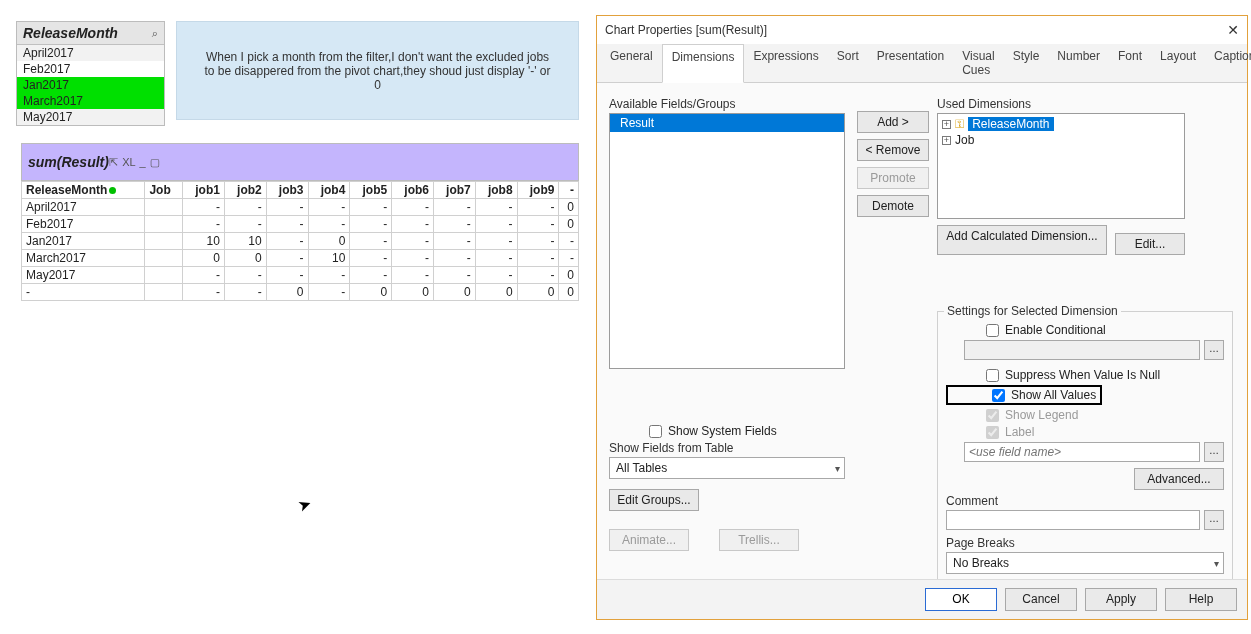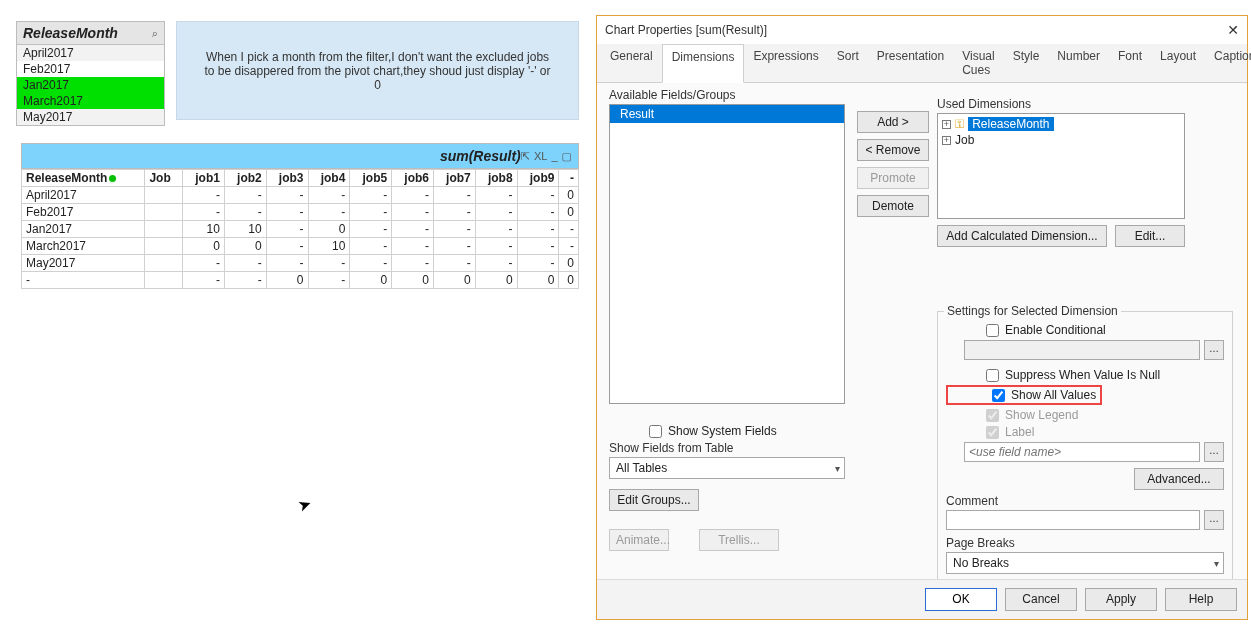--- a/index.html
+++ b/index.html
@@ -12,21 +12,21 @@
   .filter-header { background: #e5e5e5; border-bottom: 1px solid #c0c0c0; padding: 3px 6px; font-weight: bold; font-style: italic; font-size: 14px; display: flex; justify-content: space-between; align-items: center; }
   .search-glyph { font-style: normal; font-weight: normal; color: #555; font-size: 11px; }
   .filter-row { padding: 1px 6px; font-size: 12px; }
   .filter-row.sel { background: #00e000; }
   .filter-row.alt { background: #f2f2f2; }
 
   .note-box { position: absolute; left: 176px; top: 21px; width: 403px; height: 99px; background: #d6e8f5; border: 1px solid #c5d9e8; display: flex; align-items: center; justify-content: center; padding: 12px 24px; text-align: center; color: #333; }
 
   
   .pivot { position: absolute; left: 21px; top: 143px; width: 558px; }
-  .pivot-title { background: #7dd3fc; border: 1px solid #bcbcbc; padding: 4px 6px; font-weight: bold; font-style: italic; font-size: 14px; display: flex; justify-content: flex-end; align-items: center; }
+  .pivot-title { background: #c4b5fd; border: 1px solid #bcbcbc; padding: 10px 6px; font-weight: bold; font-style: italic; font-size: 14px; display: flex; justify-content: flex-start; align-items: center; }
   .pivot-title-tools { font-style: normal; font-weight: normal; font-size: 11px; color: #555; display: flex; gap: 4px; }
   .pivot-table { border-collapse: collapse; width: 100%; font-size: 12px; }
   .pivot-table th, .pivot-table td { border: 1px solid #d0d0d0; padding: 1px 4px; text-align: right; white-space: nowrap; }
   .pivot-table th { background: #fff; font-weight: bold; }
   .pivot-table th.dimcol { text-align: left; }
   .pivot-table td.dimcol { text-align: left; }
   .green-dot { display:inline-block; width:7px; height:7px; background:#00c000; border-radius:50%; vertical-align:middle; margin-left:2px; }
 
   
   .dialog { position: absolute; left: 596px; top: 15px; width: 652px; height: 605px; border: 1px solid #e2a13c; background: #fafafa; }
@@ -35,45 +35,45 @@
   .dialog-close { font-size: 14px; cursor: default; }
 
   
   .tabstrip { display: flex; border-bottom: 1px solid #cfcfcf; background: #f3f3f3; padding-left: 4px; }
   .tabstrip .tab { padding: 5px 9px; font-size: 12px; color: #444; cursor: default; }
   .tabstrip .tab.active { background: #fff; border: 1px solid #cfcfcf; border-bottom: 1px solid #fff; margin-bottom: -1px; }
 
   .pane { padding: 10px 12px 8px 12px; }
 
   .section-label { font-size: 12px; color: #333; margin-bottom: 2px; }
-  .listbox { border: 1px solid #9b9b9b; background: #fff; height: 300px; overflow: hidden; }
+  .listbox { border: 1px solid #9b9b9b; background: #fff; height: 256px; overflow: hidden; }
   .listbox-row { padding: 2px 10px; }
   .listbox-row.sel { background: #0078d7; color: #fff; }
 
-  .col-left   { position:absolute; left: 12px;  top: 5px; width: 236px; }
+  .col-left   { position:absolute; left: 12px;  top: 14px; width: 236px; }
   .col-mid    { position:absolute; left: 260px; top: 28px; width: 72px; display: flex; flex-direction: column; gap: 6px; }
   .col-right  { position:absolute; left: 340px; top: 14px; width: 248px; }
 
   .btn { border: 1px solid #a8a8a8; background: #e9e9e9; padding: 3px 6px; text-align: center; font-size: 12px; cursor: default; }
   .btn.sm { height: 22px; line-height: 14px; }
   .btn.disabled { color: #9a9a9a; background: #f0f0f0; border-color: #c8c8c8; }
 
   .tree { border:1px solid #9b9b9b; background:#fff; height:106px; padding: 2px 4px; font-size:12px; }
   .tree-row { display:flex; align-items:center; gap:4px; padding:1px 0; }
   .tree-plus { display:inline-block; width:9px; height:9px; border:1px solid #7a7a7a; line-height:7px; text-align:center; font-size:9px; color:#555; }
   .key-icon { color:#d79a00; font-size:12px; }
   .tree-row.sel .tree-label { background:#0078d7; color:#fff; padding:0 4px; }
 
   .group-frame { border:1px solid #d0d0d0; padding:8px 8px 8px 8px; margin-top:6px; position: relative; }
   .group-frame .legend { position:absolute; top:-8px; left:6px; background:#fafafa; padding:0 3px; font-size:12px; color:#333; }
 
   .chk { display:flex; align-items:center; gap:6px; font-size:12px; margin:3px 0;padding-left:40px; }
   .chk input { margin:0; }
   .chk.disabled { color:#9a9a9a; }
-  .highlight-red { border:2px solid #ef4444; padding:1px 4px; display:inline-flex; }
+  .highlight-red { border:2px solid #000000; padding:1px 4px; display:inline-flex; }
 
   .txt { border:1px solid #a8a8a8; background:#fff; height:20px; padding:2px 4px; font-size:12px; color:#888; width:100%; }
   .combo { border:1px solid #a8a8a8; background:#fff; height:22px; display:flex; align-items:center; justify-content:space-between; padding:0 4px 0 6px; font-size:12px; }
   .combo .arrow { font-size:10px; color:#555; }
 
   .dots-btn { width:22px; height:20px; border:1px solid #a8a8a8; background:#e9e9e9; text-align:center; line-height:16px; font-size:10px; }
 
   .two-btn-row { display:flex; gap:8px; margin-top:6px; }
   .two-btn-row .btn { flex:1 1 auto; }
 
@@ -268,39 +268,39 @@
               <span class="key-icon">⚿</span>
               <span class="tree-label">ReleaseMonth</span>
             </div>
             <div class="tree-row">
               <span class="tree-plus">+</span>
               <span class="tree-label">Job</span>
             </div>
           </div>
       <div class="two-btn-row">
         <div class="btn" style="flex: 0 0 170px;">Add Calculated Dimension...</div>
-        <div class="btn" style="flex: 0 0 70px;">Edit...</div>
+        <div class="btn" style="flex: 0 0 70px; margin-top: 8px;">Edit...</div>
       </div>
     </div>
 
     <div class="below-left">
       <label class="chk">
         <input type="checkbox" style="">
         <span>Show System Fields</span>
       </label>
       <div class="section-label" style="">Show Fields from Table</div>
       <div class="combo">
         <span>All Tables</span>
         <span class="arrow">▾</span>
       </div>
       <div style="margin-top:10px;">
         <div class="btn" style="width:90px;">Edit Groups...</div>
       </div>
       <div class="two-btn-row" style="margin-top:18px;">
-        <div class="btn disabled" style="width:60px; flex:0 0 auto;">Animate...</div>
+        <div class="btn disabled" style="width:80px; flex:0 0 auto;">Animate...</div>
         <div class="btn disabled" style="width:80px; flex:0 0 auto; margin-left:22px;">Trellis...</div>
       </div>
     </div>
 
     <div class="below-right">
       <div class="group-frame">
         <span class="legend">Settings for Selected Dimension</span>
         <label class="chk">
           <input type="checkbox" style="">
           <span>Enable Conditional</span>

